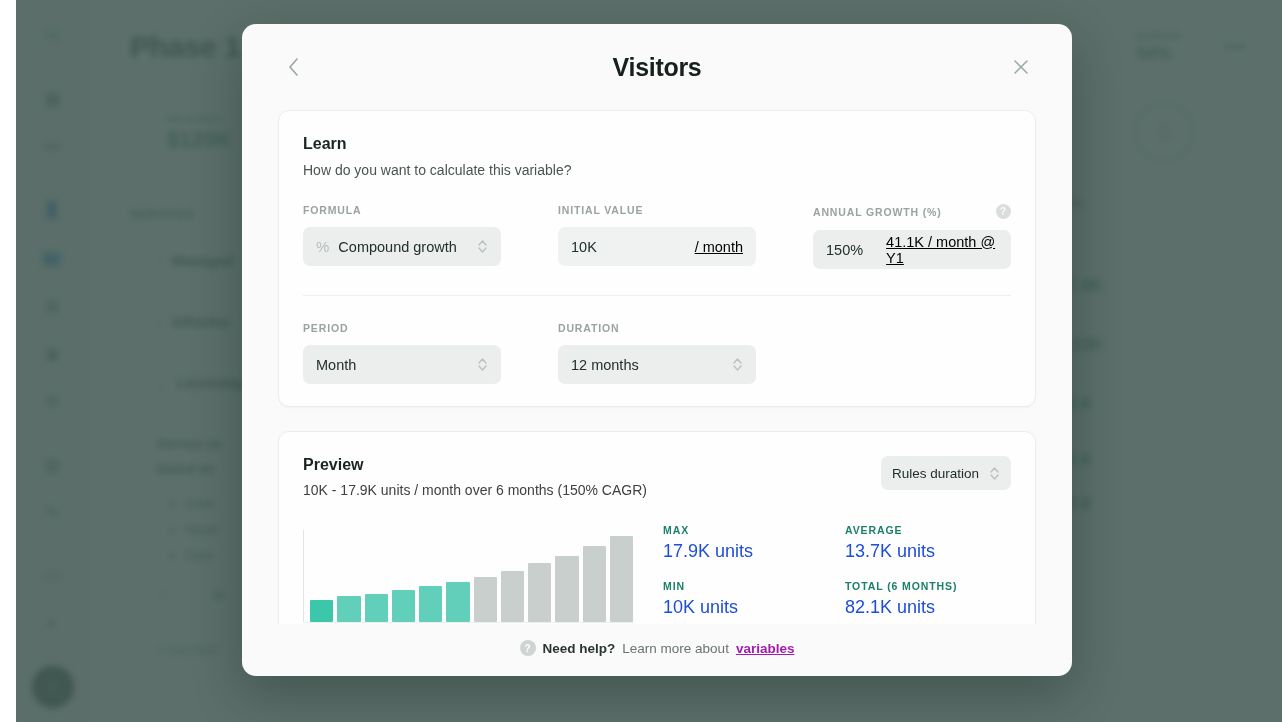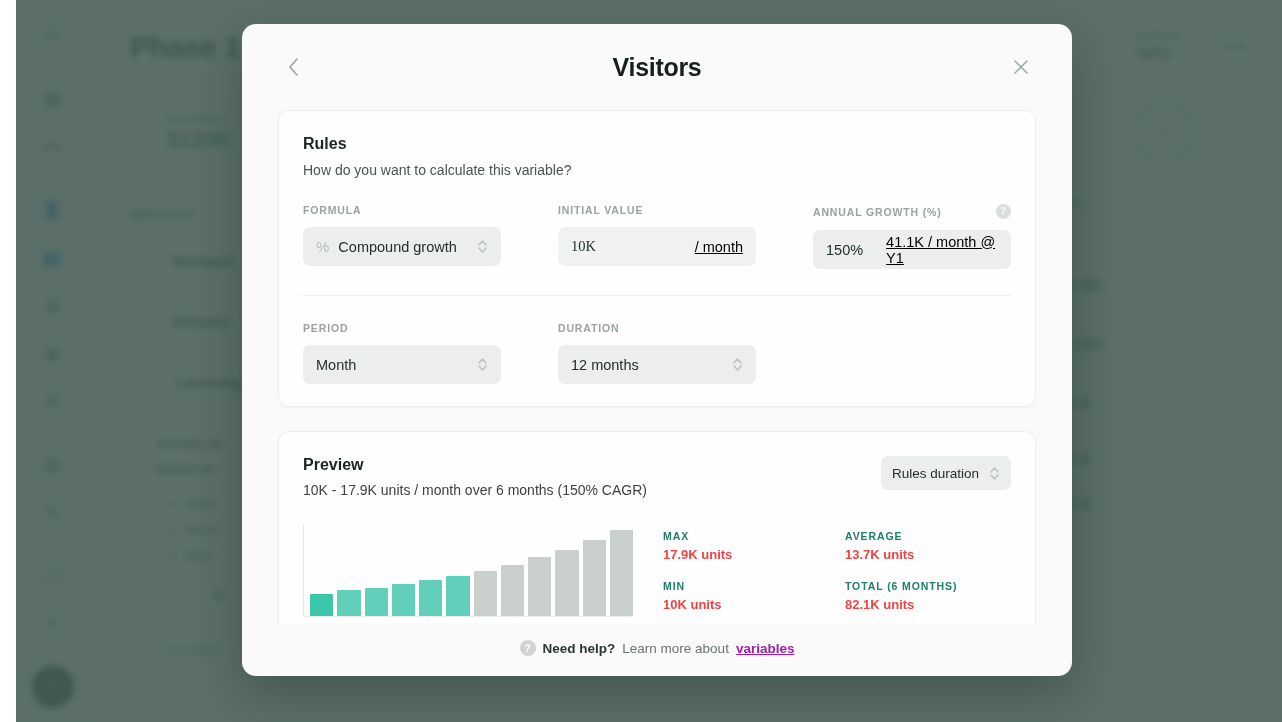--- a/index.html
+++ b/index.html
@@ -118,21 +118,21 @@
     color: #fbfcfc; font-size: 10px; font-weight: 700;
     display: flex; align-items: center; justify-content: center; cursor: pointer;
   }
   .control {
     margin-top: 11px; height: 39px; border-radius: 7px; background: #eceeed;
     display: flex; align-items: center; padding: 0 13px; gap: 9px;
     font-size: 14.5px; color: #20302c; cursor: pointer;
   }
   .control.plain { background: #f0f2f1; }
   .control .ctl-main { flex: 0 0 auto; }
-  .control .ctl-grow { flex: 1 1 auto; font-family: Liberation Serif, serif; }
+  .control .ctl-grow { flex: 1 1 auto; }
   .control .ctl-suffix { color: #000000; text-decoration: underline; }
   .control .pct-ico { color: #b6bebb; font-size: 15px; }
   .stepper {
     margin-left: auto; color: #b9c1be; font-size: 11px; line-height: 1;
     display: flex; flex-direction: column; align-items: center; gap: 2px;
   }
   .divider { height: 1px; background: #eeefee; margin: 26px 0 0 0; }
 
   
   .prev-head { display: flex; align-items: flex-start; justify-content: space-between; }
@@ -153,21 +153,21 @@
     content: ""; position: absolute; left: 0; right: 0; bottom: -1px;
     height: 1.5px; background: #eaeeec;
   }
   .bar { flex: 1 1 0; border-radius: 1px; }
 
   .stats { display: grid; grid-template-columns: 130px auto; gap: 18px 52px; padding-bottom: 4px; }
   .stat-lbl {
     font-size: 10.5px; font-weight: 700; letter-spacing: 0.9px;
     color: #1c7f69; text-transform: uppercase;
   }
-  .stat-val { font-size: 13px; color: #ef4444; margin-top: 5px; font-weight: bold; }
+  .stat-val { font-size: 18px; color: #1d4ed8; margin-top: 5px; }
 
   .modal-footer {
     flex: 0 0 auto; padding: 16px 0 20px 0; display: flex;
     align-items: center; justify-content: center; gap: 7px; font-size: 13.5px;
   }
   .foot-ico {
     width: 16px; height: 16px; border-radius: 50%; background: #cfd5d3; color: #fff;
     font-size: 10px; font-weight: 700; display: flex; align-items: center; justify-content: center;
   }
   .foot-strong { font-weight: 700; color: #2a3531; }
@@ -272,21 +272,21 @@
             <line x1="3" y1="3" x2="15" y2="15"></line>
             <line x1="15" y1="3" x2="3" y2="15"></line>
           </svg>
       </button>
     </div>
 
     <div class="modal-body">
 
       <div class="panel">
         <div class="panel-inner">
-          <div class="sec-title">Rules</div>
+          <div class="sec-title">Learn</div>
           <div class="sec-sub">How do you want to calculate this variable?</div>
 
           <div class="field-grid">
 
             <div>
               <div class="field-label">
                   <span>FORMULA</span>
                 </div>
               <div class="control">
                 <span class="pct-ico">%</span>

